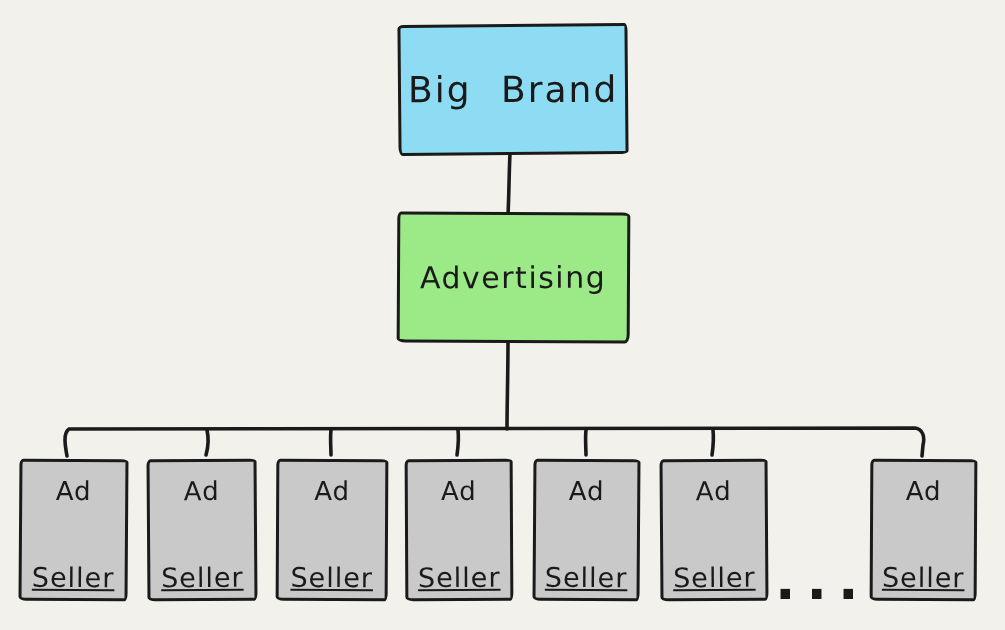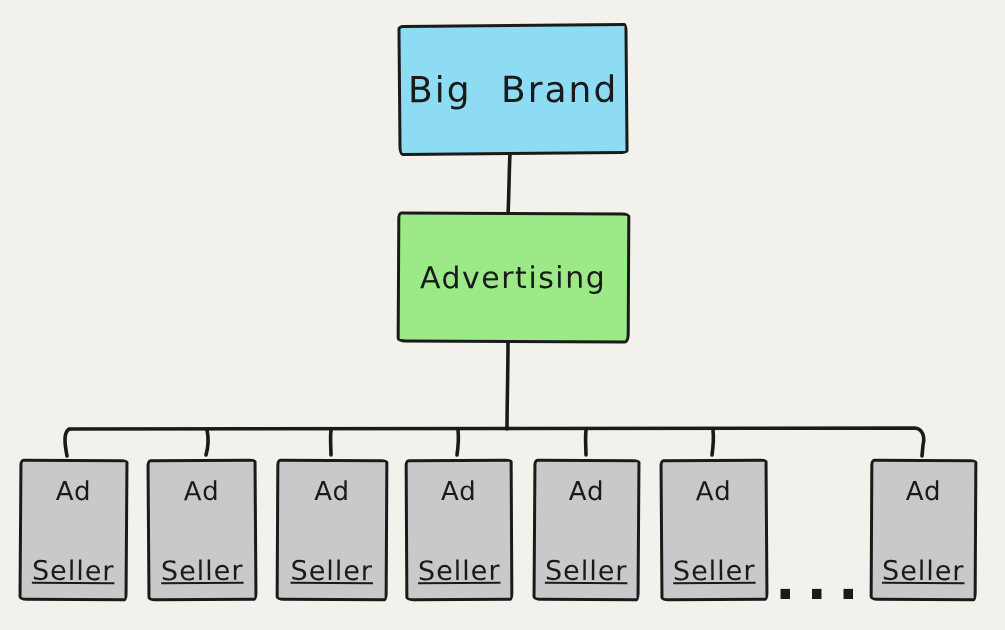--- a/index.html
+++ b/index.html
@@ -65,21 +65,21 @@
     letter-spacing:1.5px;
     line-height:53px;
     white-space:nowrap;
     transform:rotate(-0.5deg);
   }
   .node.seller{
     top:459px;height:142px;
     background:var(--seller-fill);
     border-width:3.2px;
     justify-content:space-between;
-    padding:14px 2px 12px 2px;
+    padding:14px 2px 5px 2px;
     border-radius:4px 7px 3px 8px / 6px 3px 8px 4px;
   }
   .node.seller .ad{font-size:26px;letter-spacing:1px;}
   .node.seller .sl{font-size:27px;letter-spacing:1px;white-space:nowrap;text-decoration:underline;}
   .s1{left:19px;width:109px;transform:rotate(0.4deg);}
   .s2{left:147px;width:110px;transform:rotate(-0.4deg);}
   .s3{left:276px;width:112px;transform:rotate(0.3deg);}
   .s4{left:405px;width:108px;transform:rotate(-0.3deg);}
   .s5{left:533px;width:107px;transform:rotate(0.4deg);}
   .s6{left:660px;width:108px;transform:rotate(-0.4deg);}

